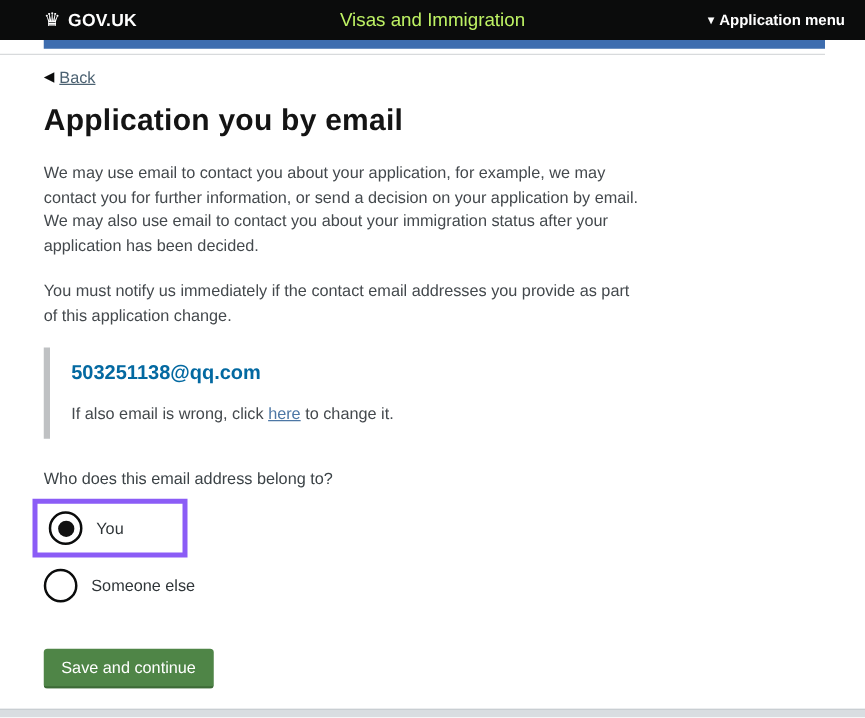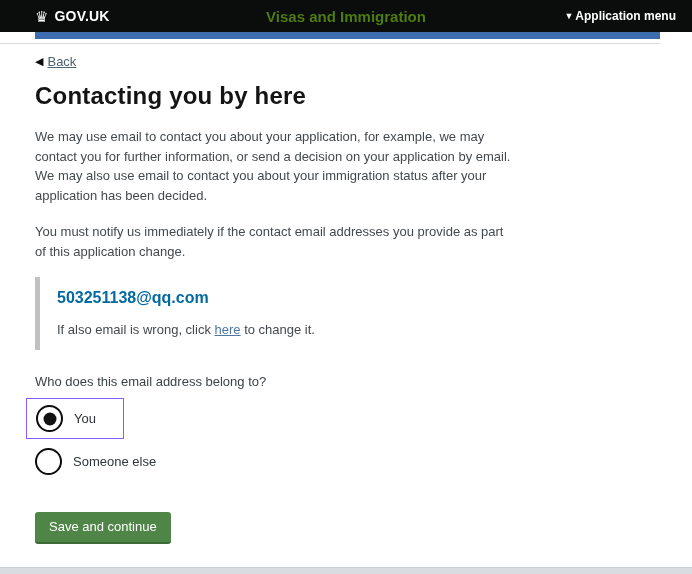--- a/index.html
+++ b/index.html
@@ -12,21 +12,21 @@
   
   .gov-header {
     height:32px; background:#0b0c0c; display:flex; align-items:center;
     position:relative; padding:0 16px 0 35px;
   }
   .logo-group { display:flex; align-items:center; gap:6px; color:#ffffff; }
   .crown-icon { font-size:15px; line-height:1; color:#ffffff; }
   .logo-text { font-size:14px; font-weight:bold; letter-spacing:0.2px; }
   .service-title {
     position:absolute; left:50%; transform:translateX(-50%);
-    color:#4d7c0f; font-size:15px; font-weight:bold; white-space:nowrap;text-align:right;
+    color:#bef264; font-size:15px; font-weight:normal; white-space:nowrap;text-align:right;
   }
   .app-menu {
     margin-left:auto; color:#ffffff; font-size:12px; font-weight:bold;
     display:flex; align-items:center; gap:2px; cursor:pointer; white-space:nowrap;
   }
   .caret-down { font-size:9px; line-height:1; }
 
   .accent-bar { height:7px; background:#3e6daf; margin-left:35px; width:625px; }
 
   
@@ -59,22 +59,22 @@
   .radio-option { display:flex; align-items:center; }
   .radio-circle {
     width:27px; height:27px; border:2px solid #0b0c0c; border-radius:50%;
     background:#ffffff; position:relative; flex:0 0 auto; cursor:pointer;
   }
   .radio-circle.selected::after {
     content:""; position:absolute; width:13px; height:13px; background:#121212;
     border-radius:50%; top:50%; left:50%; transform:translate(-50%,-50%);
   }
   .highlight-box {
-    margin-top:9px; margin-left:-9px; width:98px; padding:6px 0 6px 9px;
-    border:1px solid #8b5cf6;
+    margin-top:9px; margin-left:-9px; width:124px; padding:6px 0 6px 9px;
+    border:4px solid #8b5cf6;
   }
   .radio-label { margin-left:11px; font-size:13px; color:#2f3538; }
   .radio-option.secondary { margin-top:9px;text-align:right; }
 
   
   .save-btn {
     margin-top:37px; display:inline-block; background:#4f8547; color:#ffffff;
     font-family:"Liberation Sans", sans-serif; font-size:13px; padding:7px 14px 8px;
     border:none; border-bottom:2px solid #3c6a36; border-radius:3px; cursor:pointer;
   }
@@ -106,21 +106,21 @@
   
   <hr class="nav-rule">
 
   
   <a class="back-link">
     <span class="back-arrow">◀</span>
     <span class="back-text">Back</span>
   </a>
 
   
-  <h1 class="page-title">Contacting you by here</h1>
+  <h1 class="page-title">Application you by email</h1>
 
   <p class="body-para">We may use email to contact you about your application, for example, we may contact you for further information, or send a decision on your application by email. We may also use email to contact you about your immigration status after your application has been decided.</p>
   <p class="body-para">You must notify us immediately if the contact email addresses you provide as part of this application change.</p>
 
   
   <div class="inset">
     <div class="inset-email">503251138@qq.com</div>
     <div class="inset-note">
       <span>If also email is wrong, click </span><a class="inline-link">here</a><span> to change it.</span>
     </div>

